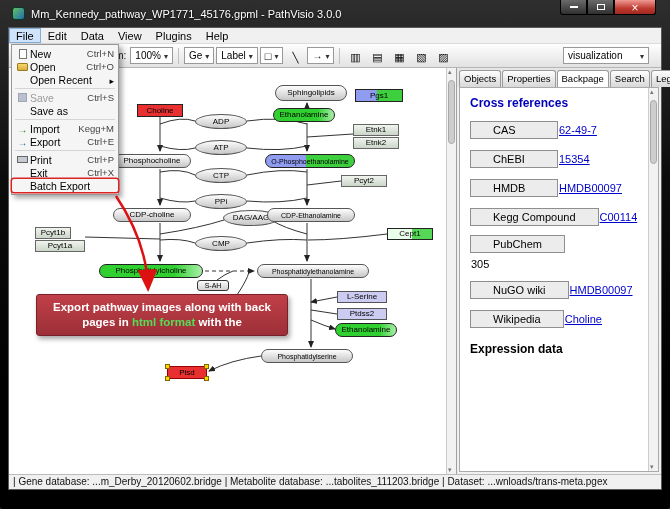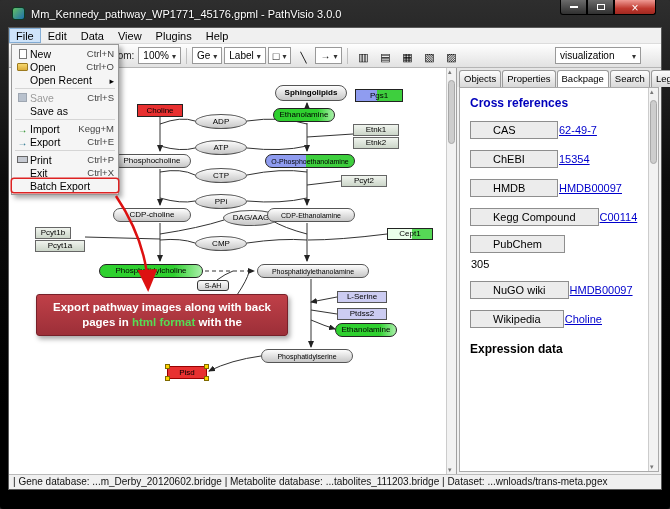--- a/index.html
+++ b/index.html
@@ -16,21 +16,21 @@
   .glyph-min{width:8px;height:2px;background:#fff;}
   .glyph-max{width:8px;height:6px;border:1px solid #fff;}
   .glyph-close::before{content:"×";font-size:12px;line-height:1;}
   
   .app{position:absolute;left:8px;right:8px;top:27px;bottom:19px;background:#f0f0f0;border:1px solid #5a5a5a;display:flex;flex-direction:column;}
   
   .menubar{display:flex;height:16px;align-items:stretch;background:#f0f0f0;font-size:11px;border-bottom:1px solid #dcdcdc;}
   .mb-item{padding:1px 7px;display:flex;align-items:center;}
   .mb-item.active{background:#cfe4fa;border:1px solid #84aed6;padding:0 6px;}
   
-  .toolbar{height:24px;display:flex;align-items:center;gap:2px;padding:0 20px;background:linear-gradient(#fefefe,#e2e2e2);border-bottom:1px solid #b5b5b5;}
+  .toolbar{height:24px;display:flex;align-items:center;gap:2px;padding:0 12px;background:linear-gradient(#fefefe,#e2e2e2);border-bottom:1px solid #b5b5b5;}
   .tb-btn{width:20px;height:18px;display:flex;align-items:center;justify-content:center;border-radius:2px;}
   .tb-btn.disabled{opacity:.45;}
   .tb-combo{height:17px;display:flex;align-items:center;gap:3px;background:#fff;border:1px solid #999;padding:0 4px;font-size:10px;}
   .tb-combo.wide{min-width:86px;justify-content:space-between;}
   .tb-label{font-size:10px;color:#222;margin:0 2px;}
   .tb-sep{width:1px;height:16px;background:#c0c0c0;margin:0 3px;}
   .tb-spacer{flex:1;}
   .dd::before{content:"▾";font-size:8px;color:#333;}
   
   [data-name="new-file-icon"]{display:inline-block;width:8px;height:10px;background:#fff;border:1px solid #777;}
@@ -229,21 +229,21 @@
             <path d="M328,246 L302,242"></path>
             <path d="M302,252 Q316,258 326,261" marker-end="url(#arr)"></path>
             <path d="M302,211 L302,279" marker-end="url(#arr)"></path>
             <path d="M252,288 Q222,292 200,303" marker-end="url(#arr)"></path>
             <path d="M196,203 L245,203" stroke-dasharray="4 3" marker-end="url(#arr)"></path>
             <path d="M208,212 Q216,206 224,203"></path>
             <path d="M228,227 Q238,212 240,204"></path>
           </g>
         </svg>
         <div id="nodes" data-name="pathway-nodes-layer">
-            <div class="node pill metabolite" data-name="pathway-node-sphingolipids" style="left: 266px; top: 17px; width: 72px; height: 16px; font-weight: bold;">Sphingolipids</div>
+            <div class="node pill metabolite" data-name="pathway-node-sphingolipids" style="left: 266px; top: 17px; width: 72px; height: 16px;">Sphingolipids</div>
             <div class="node  expr-blue-green" data-name="pathway-node-pgs1" style="left: 346px; top: 21px; width: 48px; height: 13px;">Pgs1</div>
             <div class="node  expr-red" data-name="pathway-node-choline" style="left: 128px; top: 36px; width: 46px; height: 13px;">Choline</div>
             <div class="node pill expr-green" data-name="pathway-node-ethanolamine" style="left: 264px; top: 40px; width: 62px; height: 14px;">Ethanolamine</div>
             <div class="node ellipse metabolite" data-name="pathway-node-adp" style="left: 186px; top: 46px; width: 52px; height: 15px;">ADP</div>
             <div class="node  gene" data-name="pathway-node-etnk1" style="left: 344px; top: 56px; width: 46px; height: 12px;">Etnk1</div>
             <div class="node  gene" data-name="pathway-node-etnk2" style="left: 344px; top: 69px; width: 46px; height: 12px;">Etnk2</div>
             <div class="node ellipse metabolite" data-name="pathway-node-atp" style="left: 186px; top: 72px; width: 52px; height: 15px;">ATP</div>
             <div class="node pill metabolite" data-name="pathway-node-phosphocholine" style="left: 104px; top: 86px; width: 78px; height: 14px;">Phosphocholine</div>
             <div class="node pill expr-blue-green small" data-name="pathway-node-o-phosphoethanolamine" style="left: 256px; top: 86px; width: 90px; height: 14px;">O-Phosphoethanolamine</div>
             <div class="node ellipse metabolite" data-name="pathway-node-ctp" style="left: 186px; top: 100px; width: 52px; height: 15px;">CTP</div>

